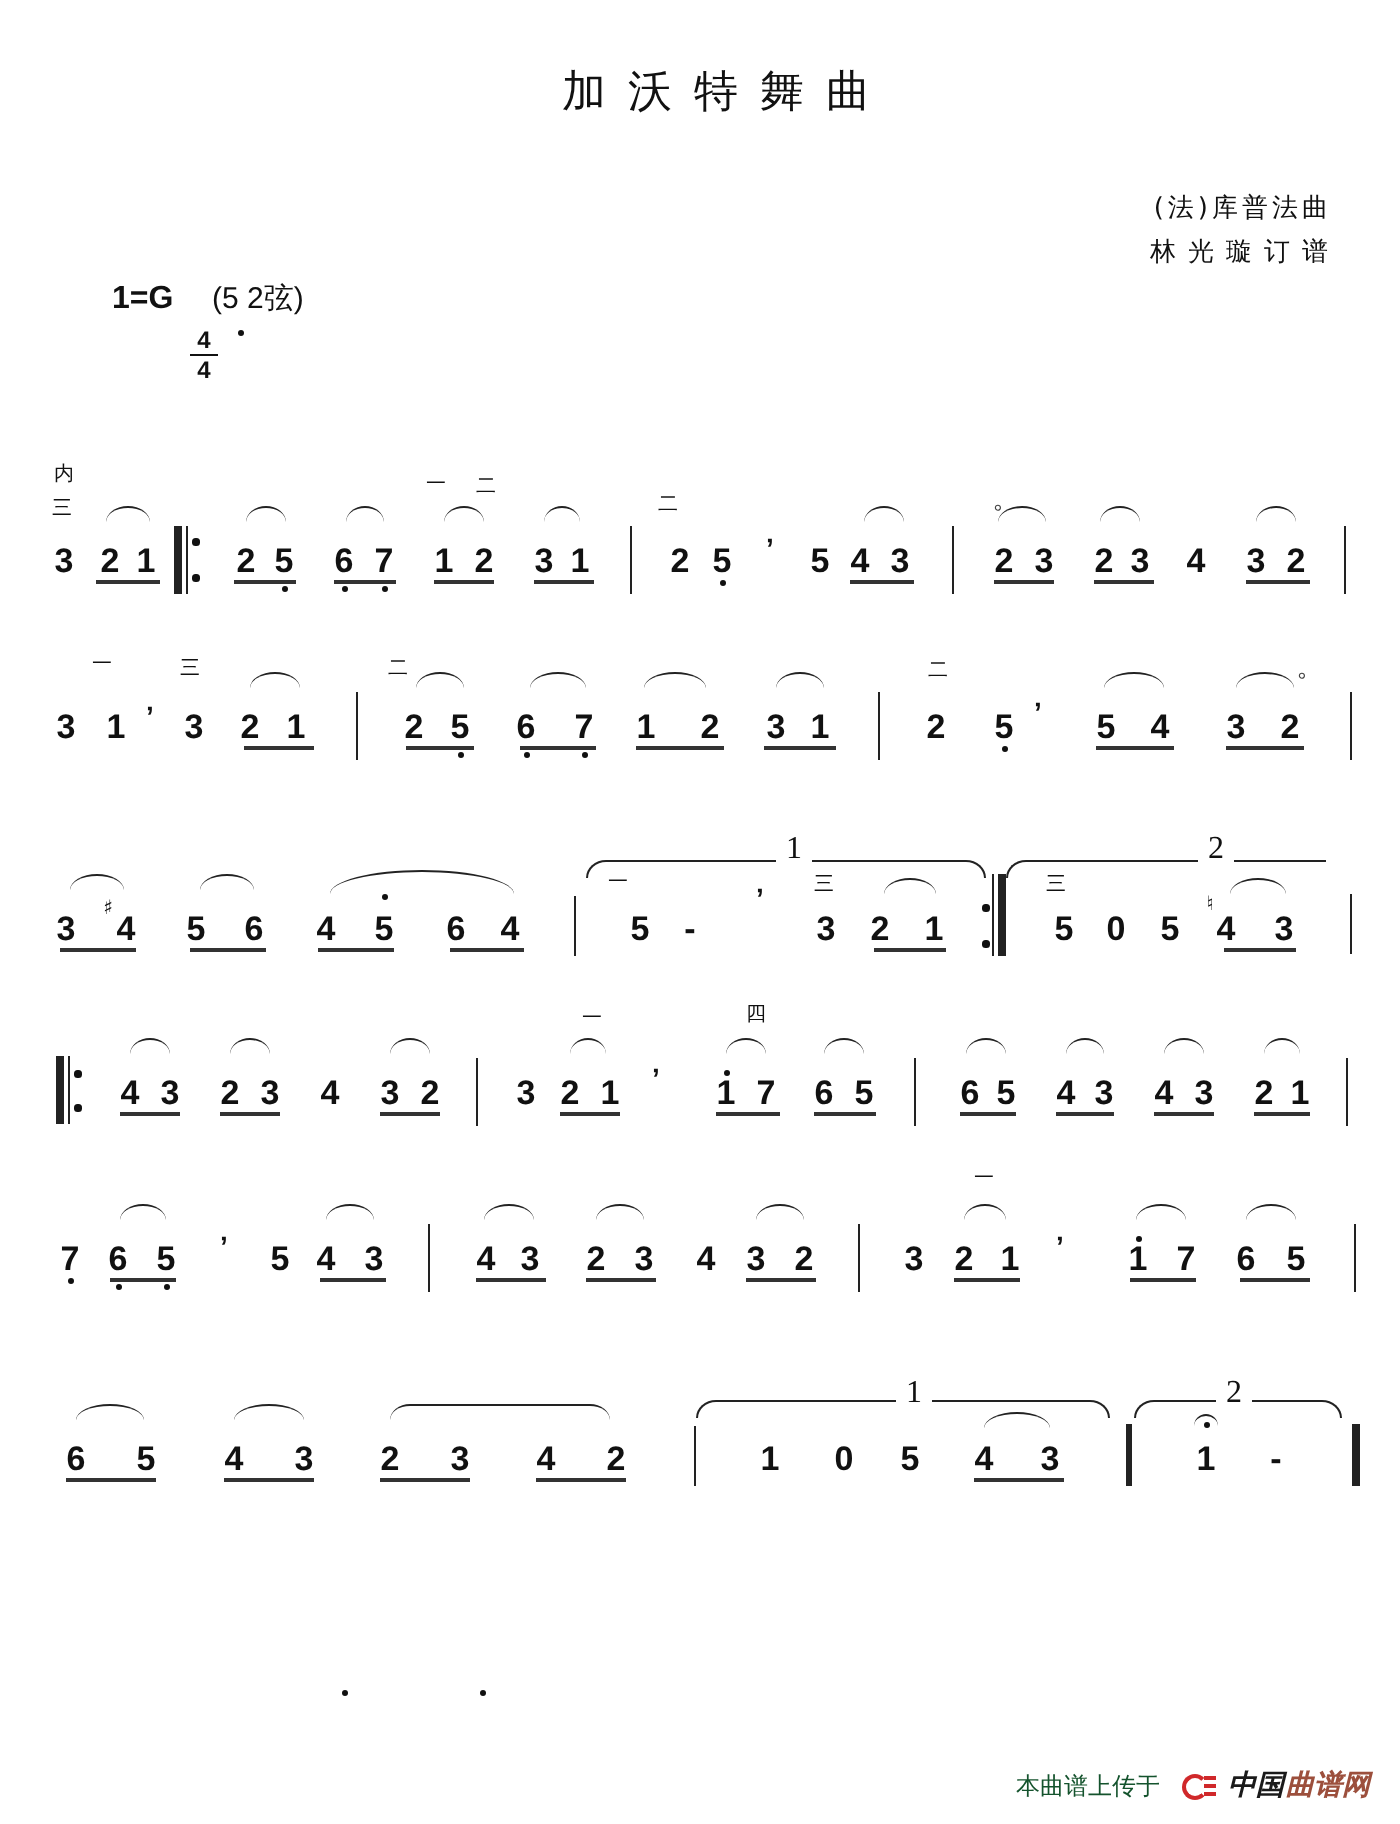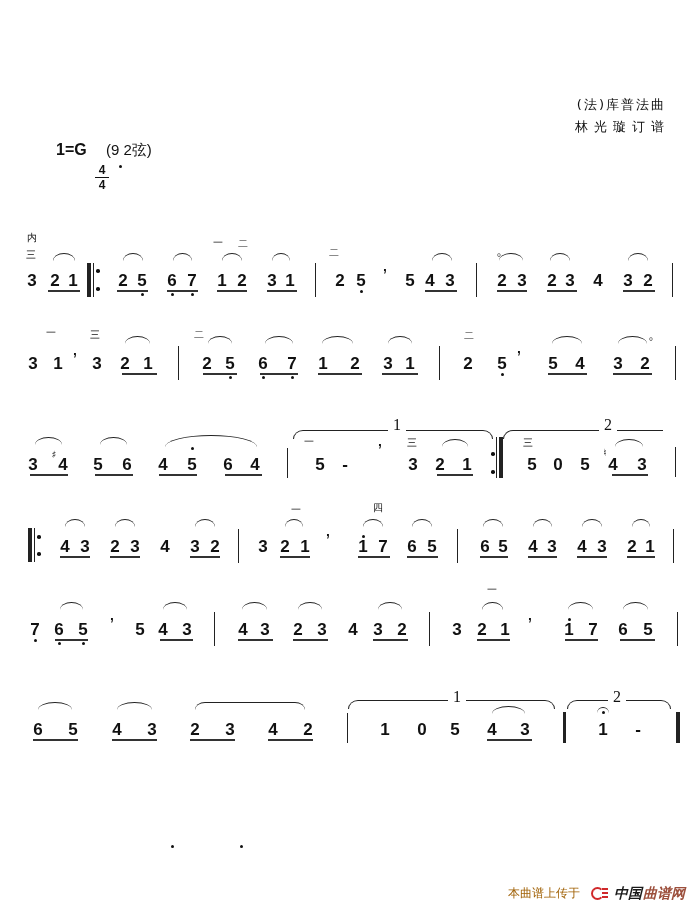--- a/index.html
+++ b/index.html
@@ -29,37 +29,38 @@
   .fg{position:absolute;transform:translateX(-50%);font-size:10px;line-height:10px;white-space:nowrap;}
   .br{position:absolute;transform:translateX(-50%);font-family:"Liberation Sans",sans-serif;font-weight:bold;font-size:14px;line-height:14px;}
   .om{position:absolute;transform:translateX(-50%);font-family:"Liberation Sans",sans-serif;font-size:11px;line-height:11px;color:#444;}
   .acc{position:absolute;transform:translateX(-50%);font-family:"DejaVu Sans",sans-serif;font-size:10px;line-height:10px;}
   .volta{position:absolute;height:9px;box-sizing:border-box;border:1.3px solid #222;border-bottom:none;border-radius:10px 10px 0 0/9px 9px 0 0;}
   .volta.open{border-right:none;border-top-right-radius:0;}
   .vl{position:absolute;transform:translateX(-50%);font-family:"Liberation Serif",serif;font-size:16px;line-height:16px;background:#fff;padding:0 5px;}
   .ferm{position:absolute;width:12px;height:6px;box-sizing:border-box;border-top:1.6px solid #222;border-radius:50% 50% 0 0/100% 100% 0 0;}
   .fdot{position:absolute;width:3px;height:3px;border-radius:50%;background:#111;}
   .para{font-size:15px;line-height:20px;text-align:justify;text-align-last:justify;}
-  .footer-label{left:508px;top:885px;font-size:12px;line-height:16px;white-space:nowrap;color:#a16207;}
+  .footer-label{left:508px;top:885px;font-size:12px;line-height:16px;white-space:nowrap;color:#14532d;}
   .logo-mark{left:591px;top:886px;width:20px;height:14px;}
   .logo-c{position:absolute;left:0;top:1px;width:9px;height:9px;border:2.5px solid #d0282a;border-right-color:transparent;border-radius:50%;}
   .logo-e{position:absolute;left:11px;width:6px;height:2px;background:#d0282a;}
   .logo-t1{left:614px;top:884px;font-size:14px;line-height:18px;font-weight:bold;font-style:italic;color:#1a1a1a;white-space:nowrap;}
   .logo-t2{left:643px;top:884px;font-size:14px;line-height:18px;font-weight:bold;font-style:italic;color:#9c4f3c;white-space:nowrap;}
 </style>
 </head>
 <body>
 
 <div id="page">
 
+  <div class="abs title">加沃特舞曲</div>
   <div class="abs credit" style="top:97px;letter-spacing:2px;">(法)库普法曲</div>
   <div class="abs credit" style="top:119px;letter-spacing:6px;right:30px;">林光璇订谱</div>
 
   <div class="abs key" style="left:56px;top:141px;">1=G</div>
-  <div class="abs tuning" style="left:106px;top:141px;">(9 2弦)</div>
+  <div class="abs tuning" style="left:106px;top:141px;">(5 2弦)</div>
   <div class="abs tdot" style="left:119px;top:165px;"></div>
   <div class="abs tsig">
     <div>4</div>
     <div class="line"></div>
     <div>4</div>
   </div>
 
   <div class="row" style="top:271px">
     <span class="fg" style="left:32px;top:-38px">内</span>
     <span class="fg" style="left:31px;top:-21px">三</span>

